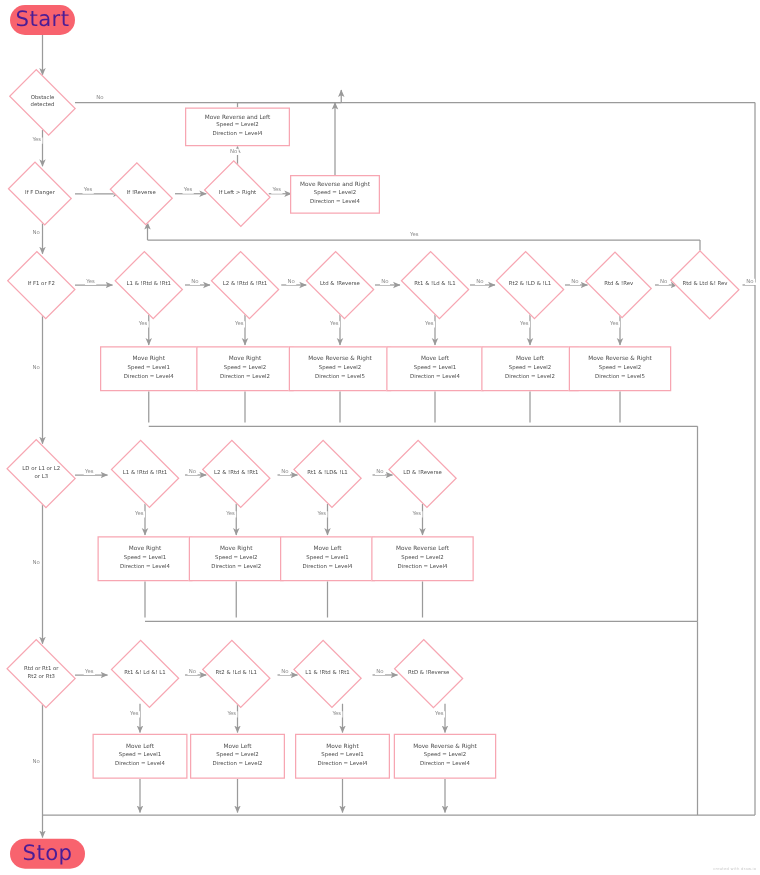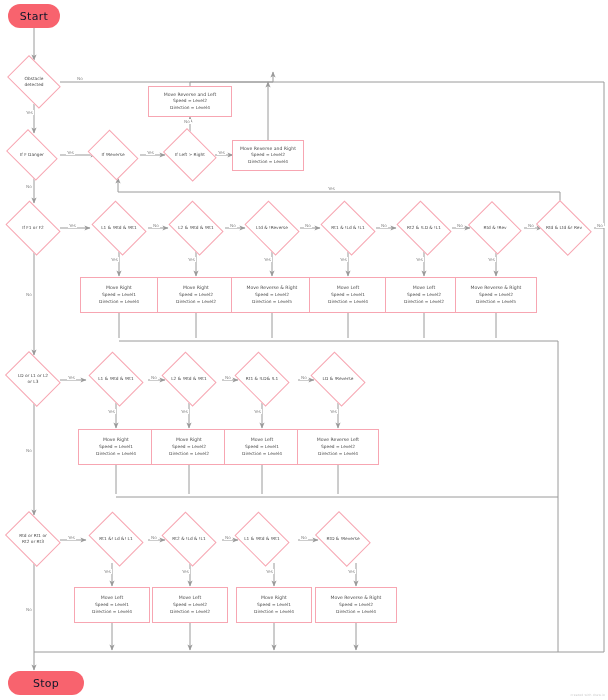--- a/index.html
+++ b/index.html
@@ -4,23 +4,23 @@
 <style>
   html,body{margin:0;padding:0;background:#ffffff;}
   body{width:608px;height:700px;font-family:"DejaVu Sans","Liberation Sans",sans-serif;}
   #stage{position:relative;width:608px;height:700px;overflow:hidden;background:#fff;}
   svg#wires{position:absolute;left:0;top:0;width:608px;height:700px;}
 
   .node{position:absolute;box-sizing:border-box;}
 
   
   .pill{
-    background:#F8636E;border-radius:12px;color:#0f172a;
+    background:#F8636E;border-radius:12px;color:#4c1d95;
     display:flex;align-items:center;justify-content:center;
-    font-size:11px;letter-spacing:.3px;
+    font-size:17px;letter-spacing:.3px;
   }
 
   
   .proc{
     background:#ffffff;border:1px solid #F7A6B2;
     display:flex;flex-direction:column;align-items:center;justify-content:center;
     color:#4a4a4a;font-size:4.3px;line-height:1.62;text-align:center;
   }
   .proc .l1{font-size:4.6px;}
 
@@ -155,21 +155,21 @@
 
       <path d="M34,563 L34,652"></path>
       <path d="M34,652 L34,670" marker-end="url(#ah)"></path>
     </g>
   </svg>
 
   <div class="node pill" style="left:8px;top:4px;width:52px;height:24px;">
     <span>Start</span>
   </div>
 
-  <div class="node pill" style="left:8px;top:671px;width:76px;height:24px;text-align:center;">
+  <div class="node pill" style="left:8px;top:671px;width:60px;height:24px;text-align:center;">
     <span>Stop</span>
   </div>
 
   <div class="node dec" style="left:2px;top:60px;width:64px;height:44px;">
     <div class="dia">
         <i></i>
       </div>
     <span style="white-space:pre-line;">Obstacle
 detected</span>
   </div>

